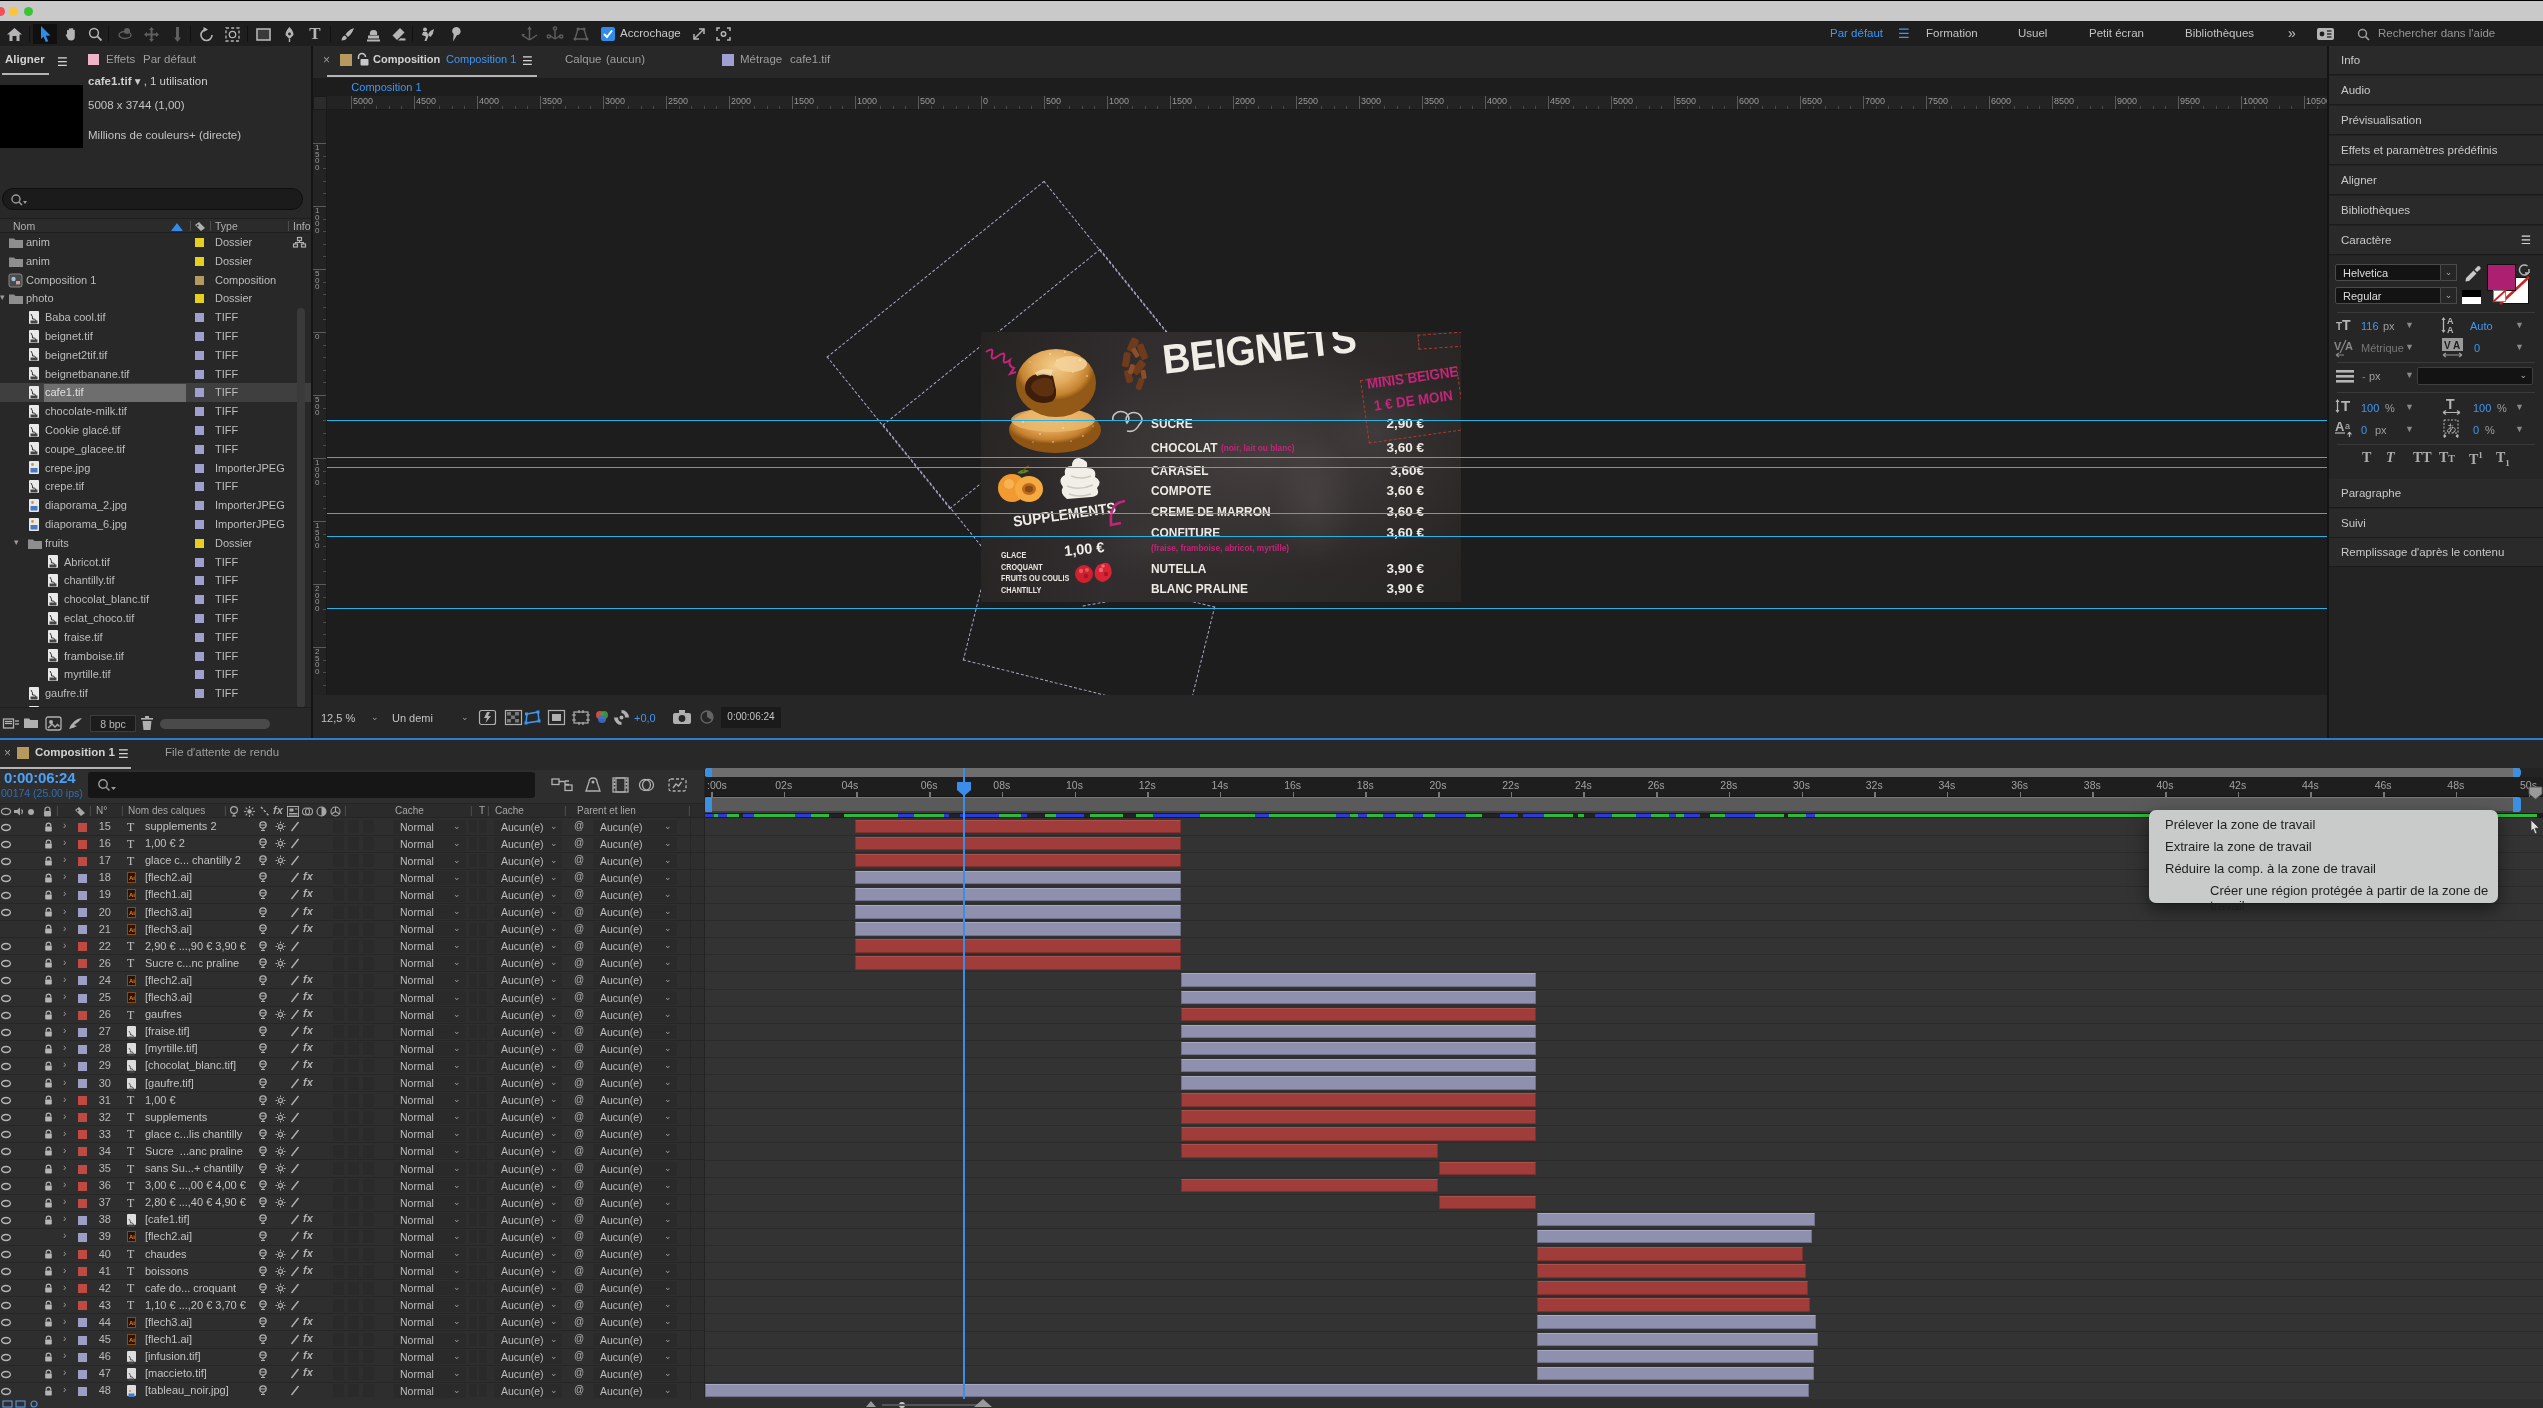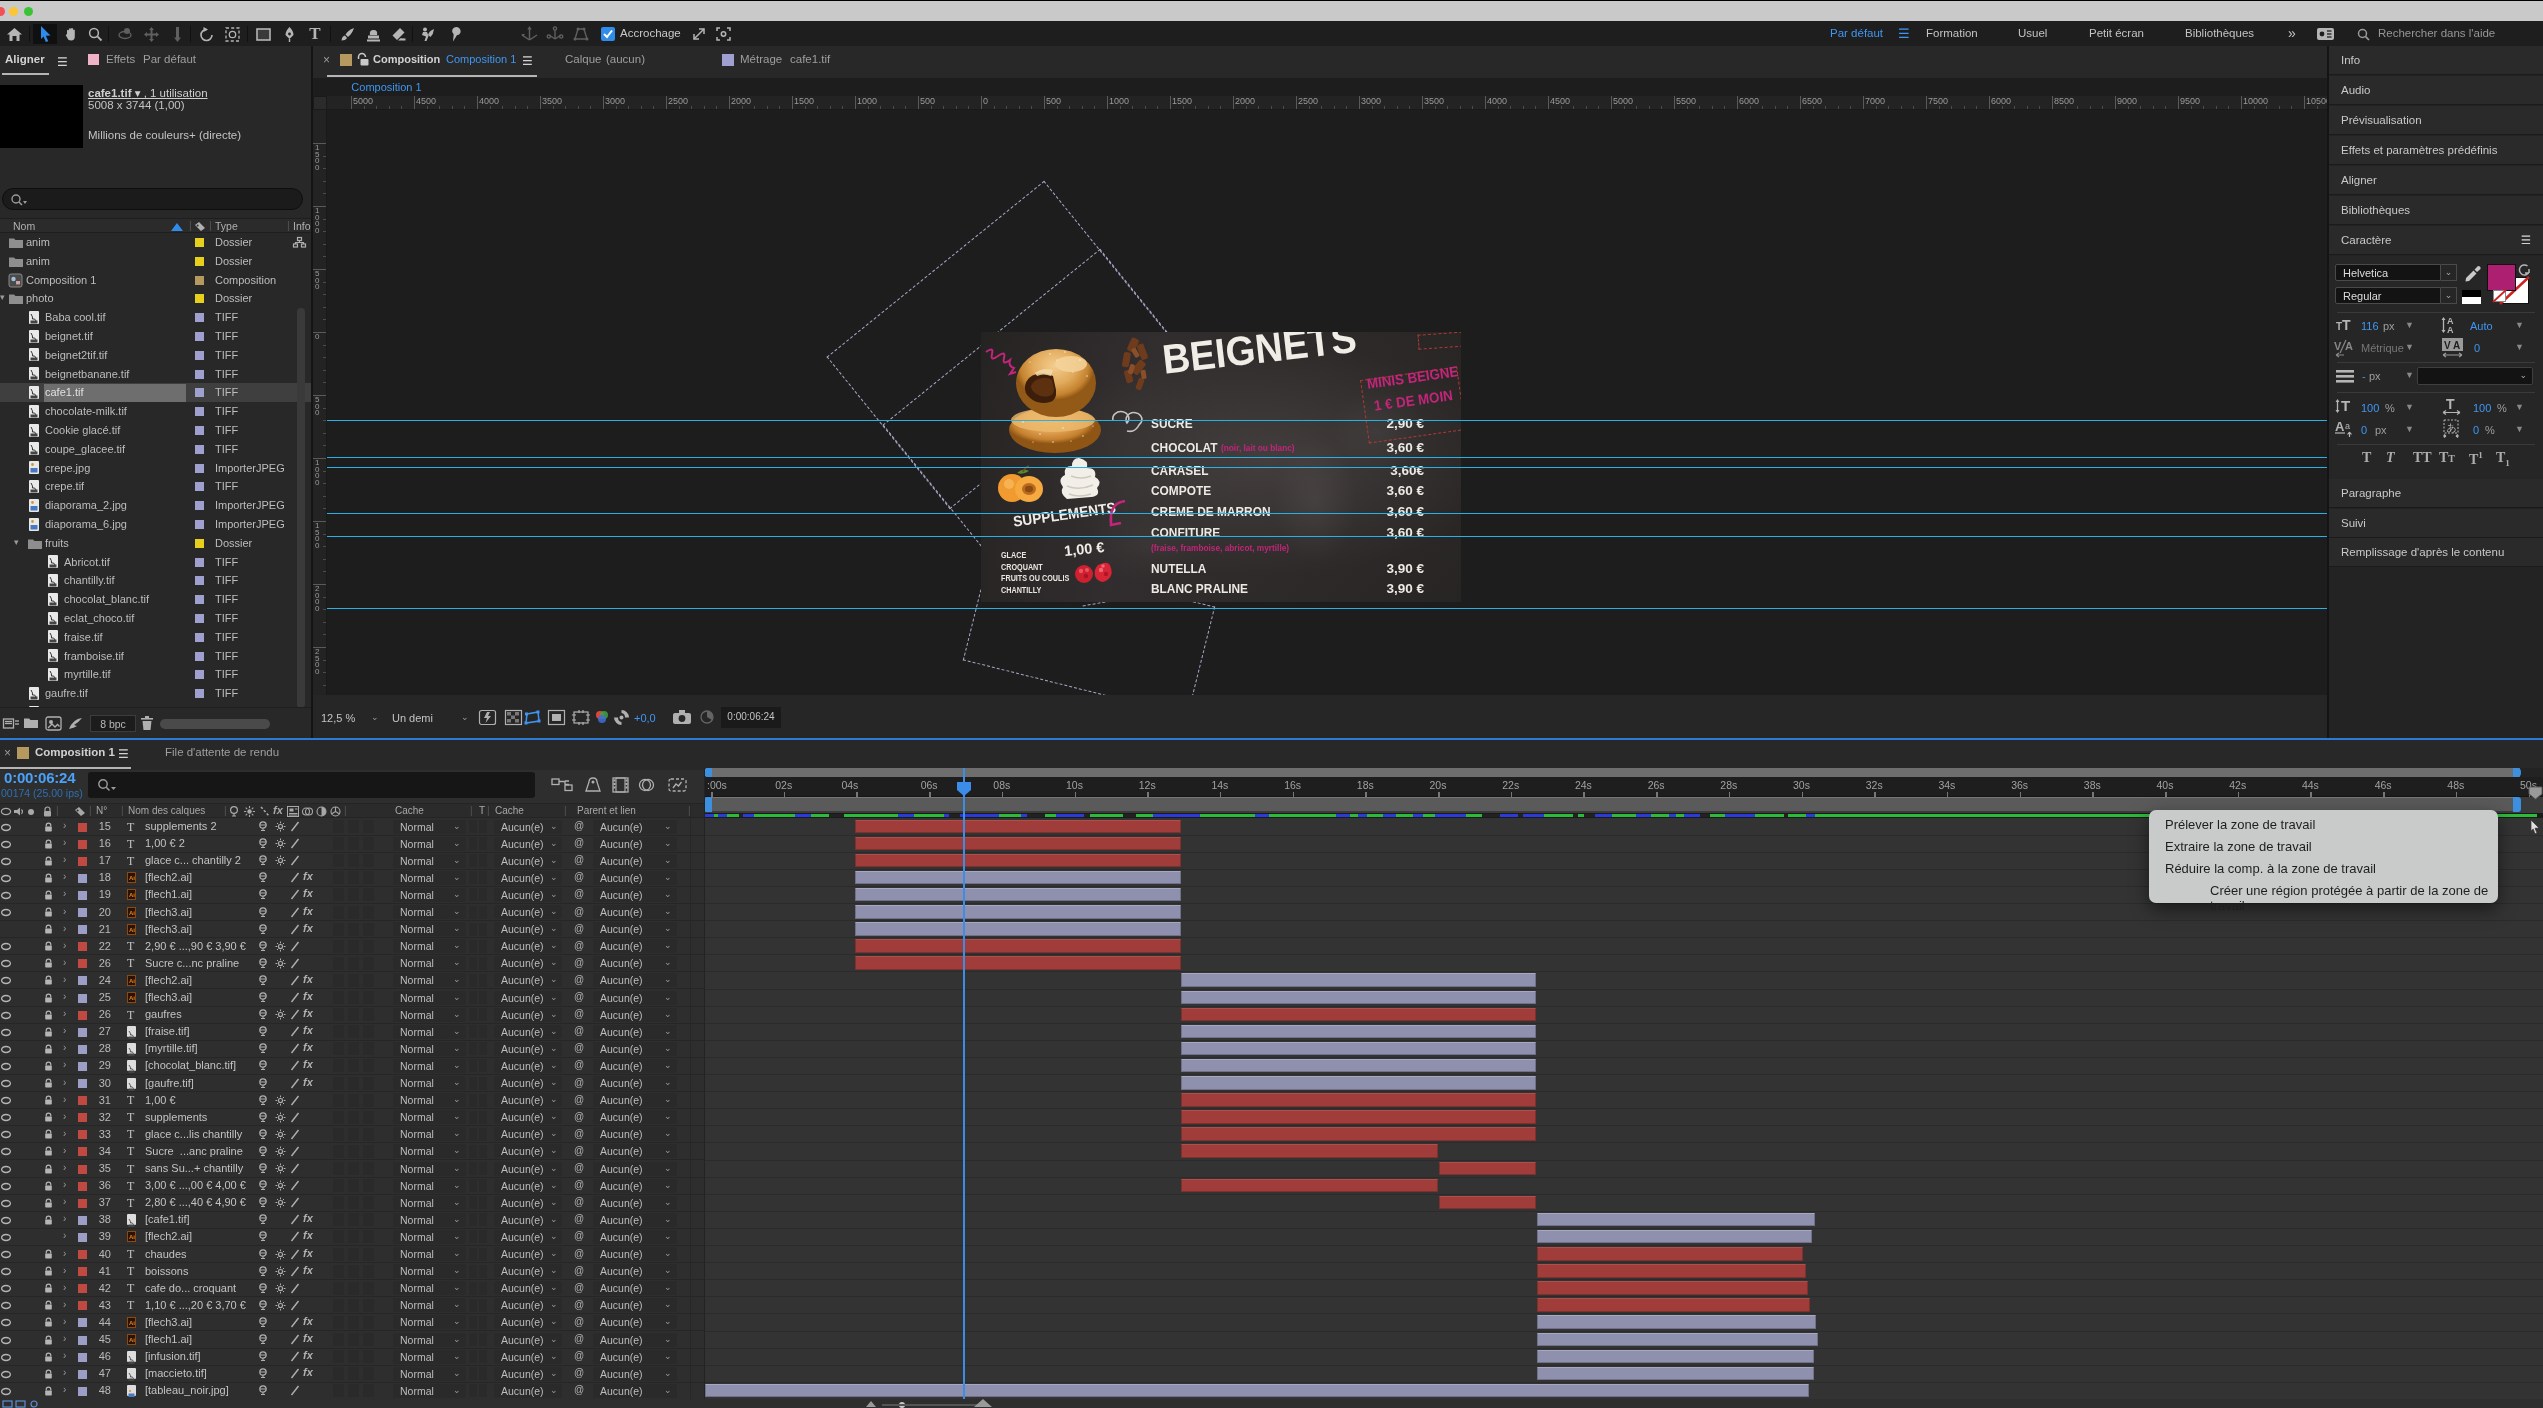--- a/index.html
+++ b/index.html
@@ -240,21 +240,21 @@
 <div id="proj">
 <div id="projtabs">
 <div class="ptab abs" style="left:5px;top:7px;"><b>Aligner</b></div>
 <div class="abs" style="left:57px;top:9px;color:#d2d2d2;font-size:12px;">☰</div>
 <div class="abs" style="left:2px;top:27px;width:47px;height:2px;background:#b5b5b5;"></div>
 <div class="abs" style="left:88px;top:8px;width:11px;height:11px;background:#efb3c8;"></div>
 <div class="ptab abs" style="left:106px;top:7px;">Effets</div>
 <div class="ptab abs" style="left:143px;top:7px;">Par défaut</div>
 </div>
 <div class="abs" style="left:0px;top:39px;width:83px;height:63px;background:#000;"></div>
-<div class="abs" style="left:88px;top:40px;font-size:11.5px;color:#cfcfcf;text-decoration:underline;"><b>cafe1.tif</b>&nbsp;▾&nbsp;, 1 utilisation</div>
+<div class="abs" style="left:88px;top:28px;font-size:11.5px;color:#cfcfcf;"><b>cafe1.tif</b>&nbsp;▾&nbsp;, 1 utilisation</div>
 <div class="abs" style="left:88px;top:53px;font-size:11.5px;color:#c3c3c3;">5008 x 3744 (1,00)</div>
 <div class="abs" style="left:88px;top:83px;font-size:11.5px;color:#c3c3c3;">Millions de couleurs+ (directe)</div>
 <div class="abs" style="left:2px;top:142px;width:301px;height:22px;background:#1b1b1b;border:1px solid #0e0e0e;border-radius:11px;">
 <svg class="abs" style="left:7px;top:4px;" width="18" height="14">
         <circle cx="6" cy="6" r="4" fill="none" stroke="#9a9a9a" stroke-width="1.4"></circle>
         <line x1="9" y1="9" x2="12" y2="12" stroke="#9a9a9a" stroke-width="1.5"></line>
         <path d="M13 8 l4 0 l-2 3Z" fill="#9a9a9a"></path>
       </svg>
     </div>
 <div class="abs" style="left:0;top:172px;width:311px;height:15px;background:#2b2b2b;border-top:1px solid #1e1e1e;border-bottom:1px solid #1e1e1e;font-size:10.5px;color:#b0b0b0;">

